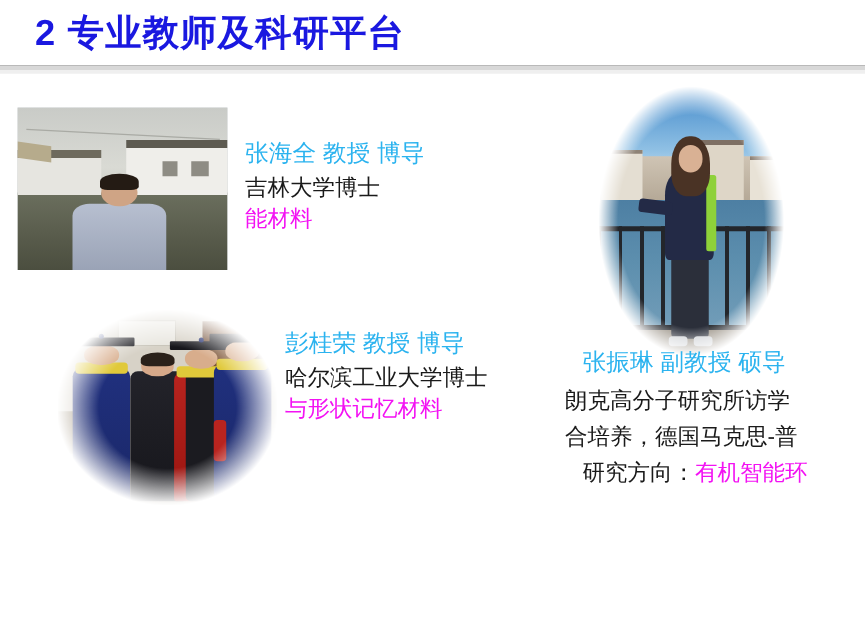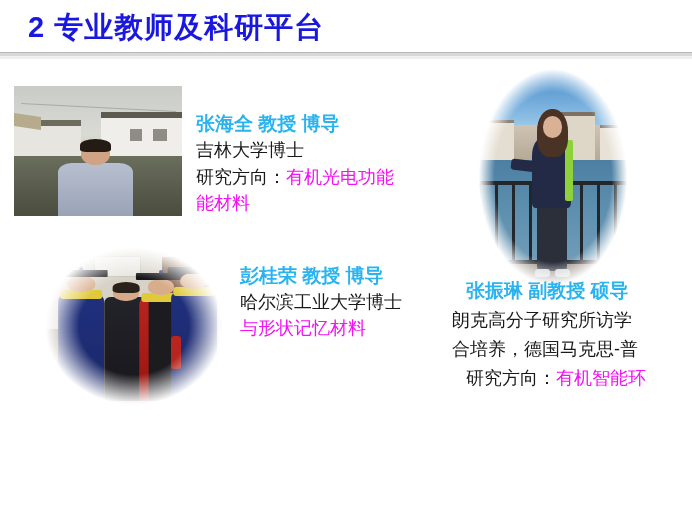--- a/index.html
+++ b/index.html
@@ -128,27 +128,27 @@
   #photo-river .w-shoeL{position:absolute;left:38%;bottom:4%;width:10%;height:4%;
      background:#cfd2d6;border-radius:3px;}
   #photo-river .w-shoeR{position:absolute;left:51%;bottom:4%;width:10%;height:4%;
      background:#cfd2d6;border-radius:3px;}
   #photo-river .w-arm{position:absolute;left:22%;top:42%;width:18%;height:5%;
      background:#232a46;border-radius:3px;transform:rotate(7deg);}
 
   
   .bio{position:absolute;}
   .bio .line{white-space:nowrap;}
-  .name-line{font-size:19px;line-height:27px;color:#2bb3ef;font-weight:bold;}
+  .name-line{font-size:19px;line-height:27px;color:#2bb3ef;font-weight:normal;}
   .plain{font-size:18px;line-height:27px;color:#1a1a1a;}
   .accent{color:#f312f3;}
   .plain.accent-line{color:#f312f3;font-family:Liberation Mono, monospace;}
 
   #bio-zhanghaiquan{left:196px;top:110px;}
-  #bio-penggui{left:228px;top:262px;margin-left:12px;}
+  #bio-penggui{left:228px;top:262px;}
   #bio-zhangzhenlin{left:452px;top:276px;width:240px;}
   #bio-zhangzhenlin .plain{font-size:18px;line-height:29px;}
   #bio-zhangzhenlin .name-line{line-height:30px;}
   .indent{padding-left:14px;}
 </style>
 </head>
 <body>
 
 <div id="slide">
 
@@ -165,21 +165,20 @@
     <div class="awning"></div>
     <div class="wire"></div>
     <div class="man-body"></div>
     <div class="man-head"></div>
     <div class="man-hair"></div>
   </div>
 
   <div class="bio" id="bio-zhanghaiquan">
     <div class="line name-line">张海全 教授 博导</div>
     <div class="line plain">吉林大学博士</div>
-    <div class="line plain"><span>研究方向：</span><span class="accent">有机光电功能</span></div>
     <div class="line plain accent-line">能材料</div>
   </div>
 
   <div class="photo" id="photo-grad">
     <div class="inner">
       <div class="wall"></div>
       <div class="floor"></div>
       <div class="door"></div>
       <div class="ac"></div>
       <div class="desk"></div>

